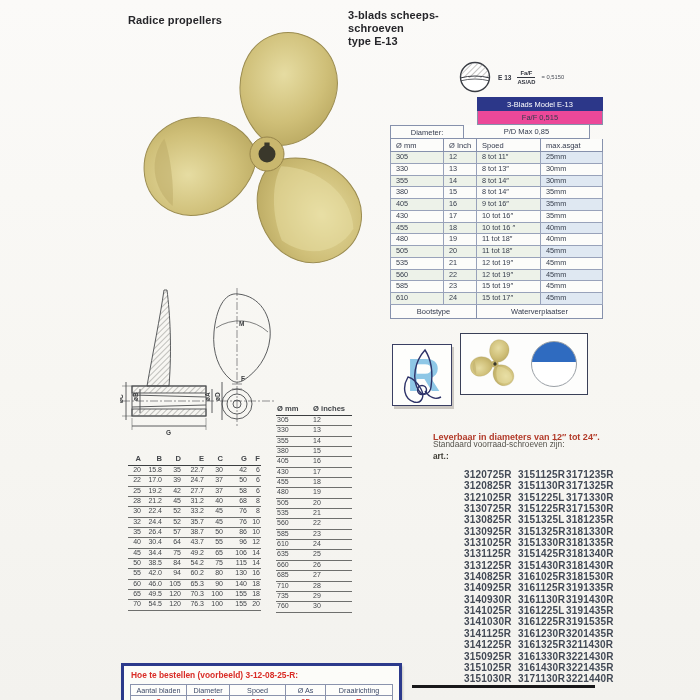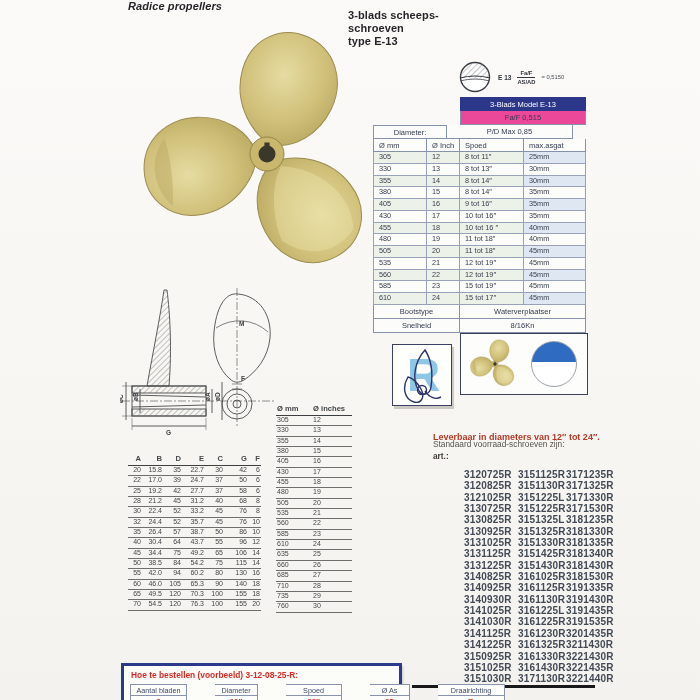--- a/index.html
+++ b/index.html
@@ -59,32 +59,32 @@
   .diam{left:276px;top:404px;width:76px;}
   .qrow{display:grid;grid-template-columns:36px 40px;height:9.35px;border-bottom:1px solid #6e6f6d;}
   .qrow div{font-size:7px;line-height:8.8px;color:#43464a;padding-left:1px;}
   .qrow.head{border-bottom:1.4px solid #3c3e40;height:11px;}
   .qrow.head div{font-weight:bold;font-size:7.6px;line-height:10px;}
   
   .orderbox{left:121px;top:663px;width:281px;height:53px;background:#fcfcf9;border:3px solid #2c3a8c;
     box-sizing:border-box;box-shadow:1px 3px 2px rgba(120,118,110,.35);}
   .ordertitle{position:absolute;left:7px;top:4px;font-size:8.4px;font-weight:bold;color:#d92c26;}
   .otable{position:absolute;left:6px;top:18px;width:263px;}
-  .orow{display:grid;grid-template-columns:57px 43px 56px 40px 67px;gap:28px;}
+  .orow{display:grid;grid-template-columns:57px 43px 56px 40px 67px;}
   .orow div{box-sizing:border-box;border:1px solid #8a93ad;border-left:none;border-top:none;
     text-align:center;font-size:7.2px;line-height:11px;height:12px;color:#3d4a68;background:#fdfdfb;}
   .orow div:first-child{border-left:1px solid #8a93ad;}
   .orow.oh div{border-top:1px solid #8a93ad;}
   .orow.ov div{font-size:8px;font-weight:bold;color:#d92c26;line-height:12px;height:13px;}
   svg text{font-family:"Liberation Sans",sans-serif;}
 </style>
 </head>
 <body>
 
-<div class="abs title" style="left:128px;top:0;font-style:italic;">Radice propellers</div>
+<div class="abs title" style="left:128px;top:14px;">Radice propellers</div>
 <div class="abs title title-right" style="left:348px;top:9px;">
   <div>3-blads scheeps-</div>
   <div>schroeven</div>
   <div>type E-13</div>
 </div>
 
 <svg class="abs" style="left:95px;top:14px;" width="280" height="280" viewBox="0 0 280 280">
   <defs>
     <radialGradient id="brass" cx="42%" cy="38%" r="85%">
       <stop offset="0%" stop-color="#e6dca2"></stop>
@@ -131,21 +131,21 @@
   </svg>
   <span class="e13-label">E 13</span>
   <span class="frac">
     <span>Fa/F</span>
     <span class="bar"></span>
     <span>AS/AD</span>
   </span>
   <span class="e13-val">= 0,5150</span>
 </div>
 
-<div class="abs spec" style="height:236px;">
+<div class="abs spec" style="height:236px;margin-left:17px;">
   <div class="navy">3-Blads Model E-13</div>
   <div class="sub">Fa/F 0,515</div>
   <div class="rowline" style="left:0;top:28px;width:213px;height:14px;">
     <div class="cellb ctr first" style="width:74px;border-top:1px solid #8691ac;">Diameter:</div>
     <div class="cellb ctr" style="width:126px;border-left:none;">P/D Max 0,85</div>
   </div>
   <div class="rowline" style="left:0;top:42px;width:213px;height:13px;">
     <div class="cellb padl" style="width:54px;">Ø mm</div>
     <div class="cellb padl" style="width:33px;border-left:none;">Ø Inch</div>
     <div class="cellb padl" style="width:64px;border-left:none;">Spoed</div>
@@ -227,24 +227,20 @@
       <div class="srow odd">
         <div class="scell c0">610</div>
         <div class="scell c1">24</div>
         <div class="scell c2">15 tot 17″</div>
         <div class="scell c3">45mm</div>
       </div>
     </div>
   <div class="rowline" style="left:0;top:208px;width:213px;height:14px;">
     <div class="cellb ctr" style="width:87px;">Bootstype</div>
     <div class="cellb ctr" style="width:126px;border-left:none;">Waterverplaatser</div>
-  </div>
-  <div class="rowline" style="left:0;top:222px;width:213px;height:14px;">
-    <div class="cellb ctr" style="width:87px;">Snelheid</div>
-    <div class="cellb ctr" style="width:126px;border-left:none;">8/16Kn</div>
   </div>
 </div>
 
 <div class="abs imgcell">
   <svg style="position:absolute;left:6px;top:2px;" width="56" height="56" viewBox="-140 -140 280 280">
     <use href="#propGroup"></use>
   </svg>
   <div class="bluecircle"></div>
 </div>
 

